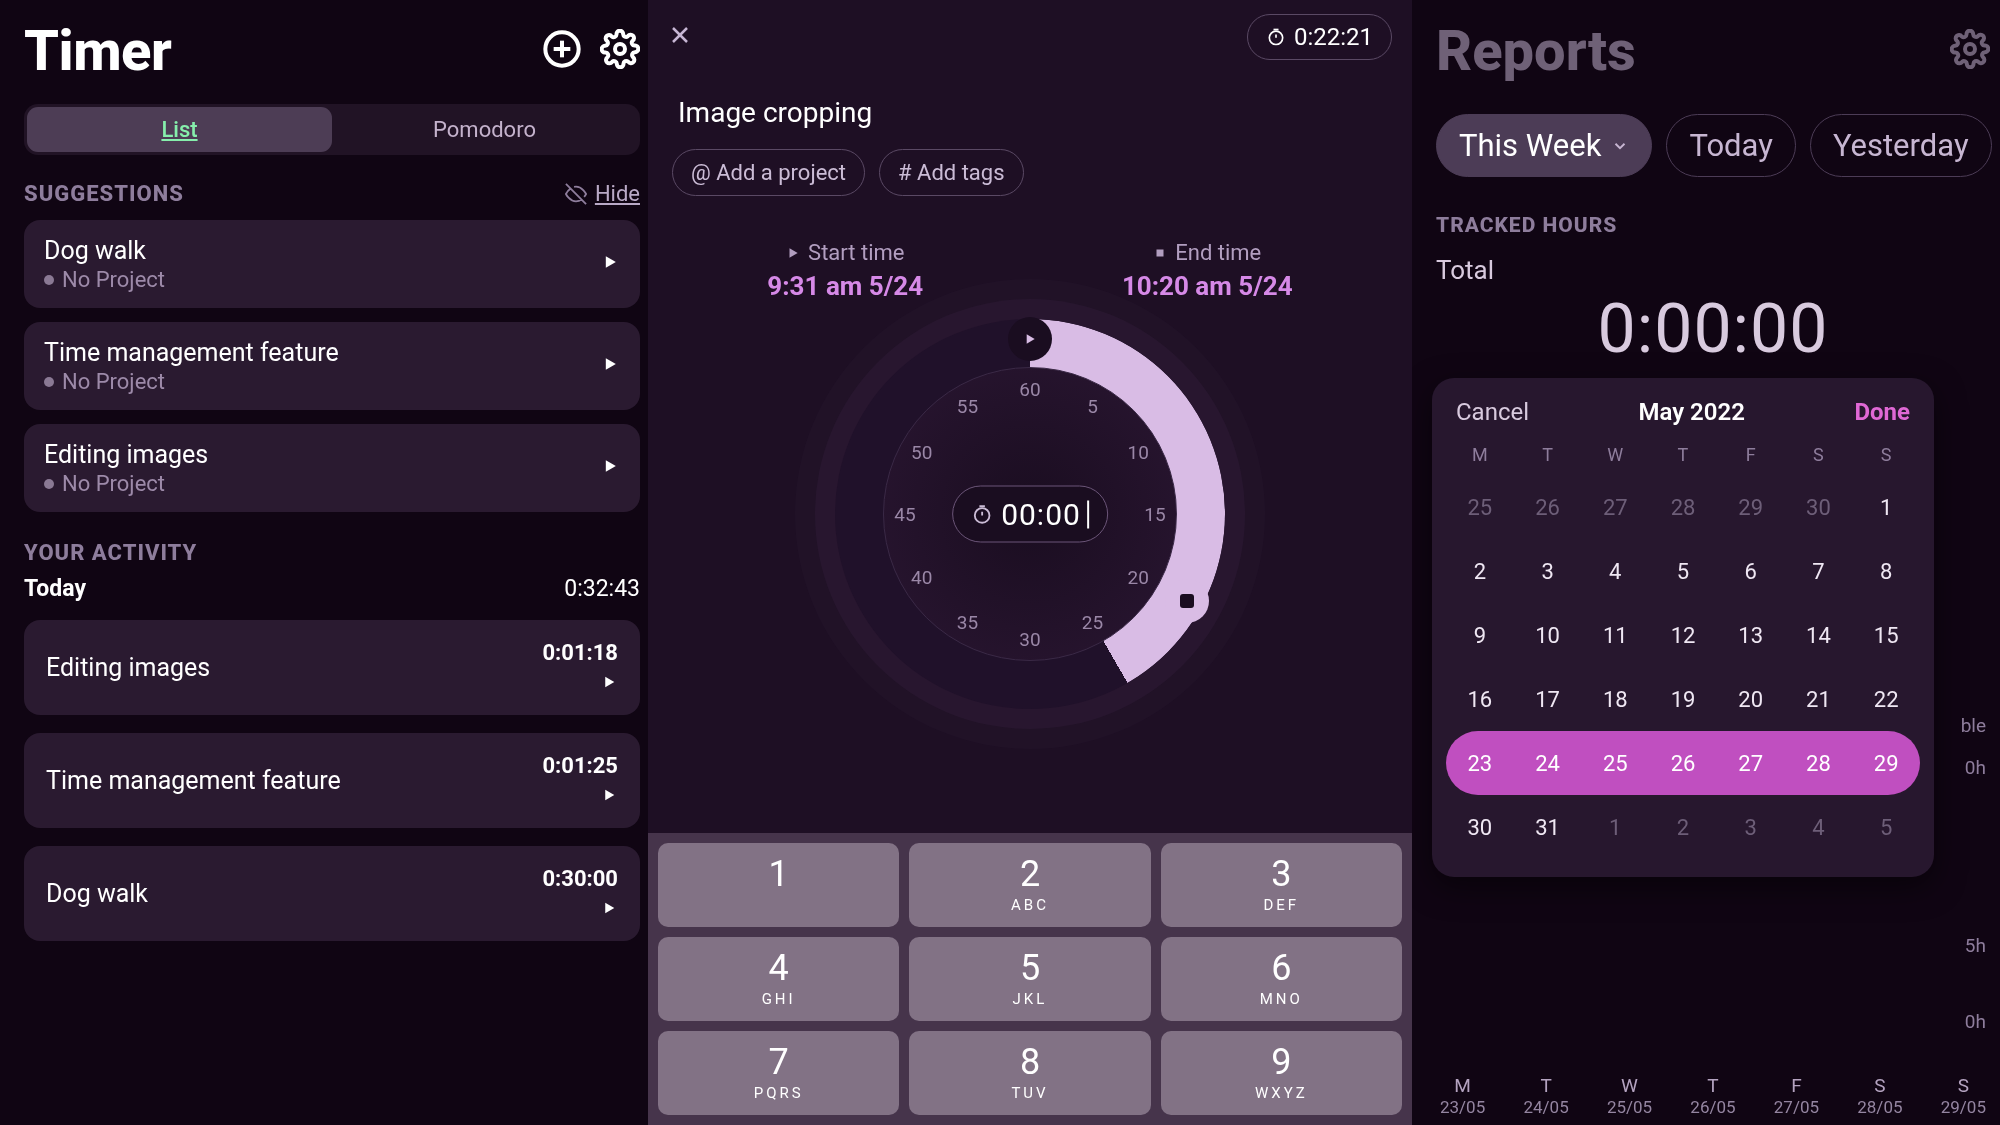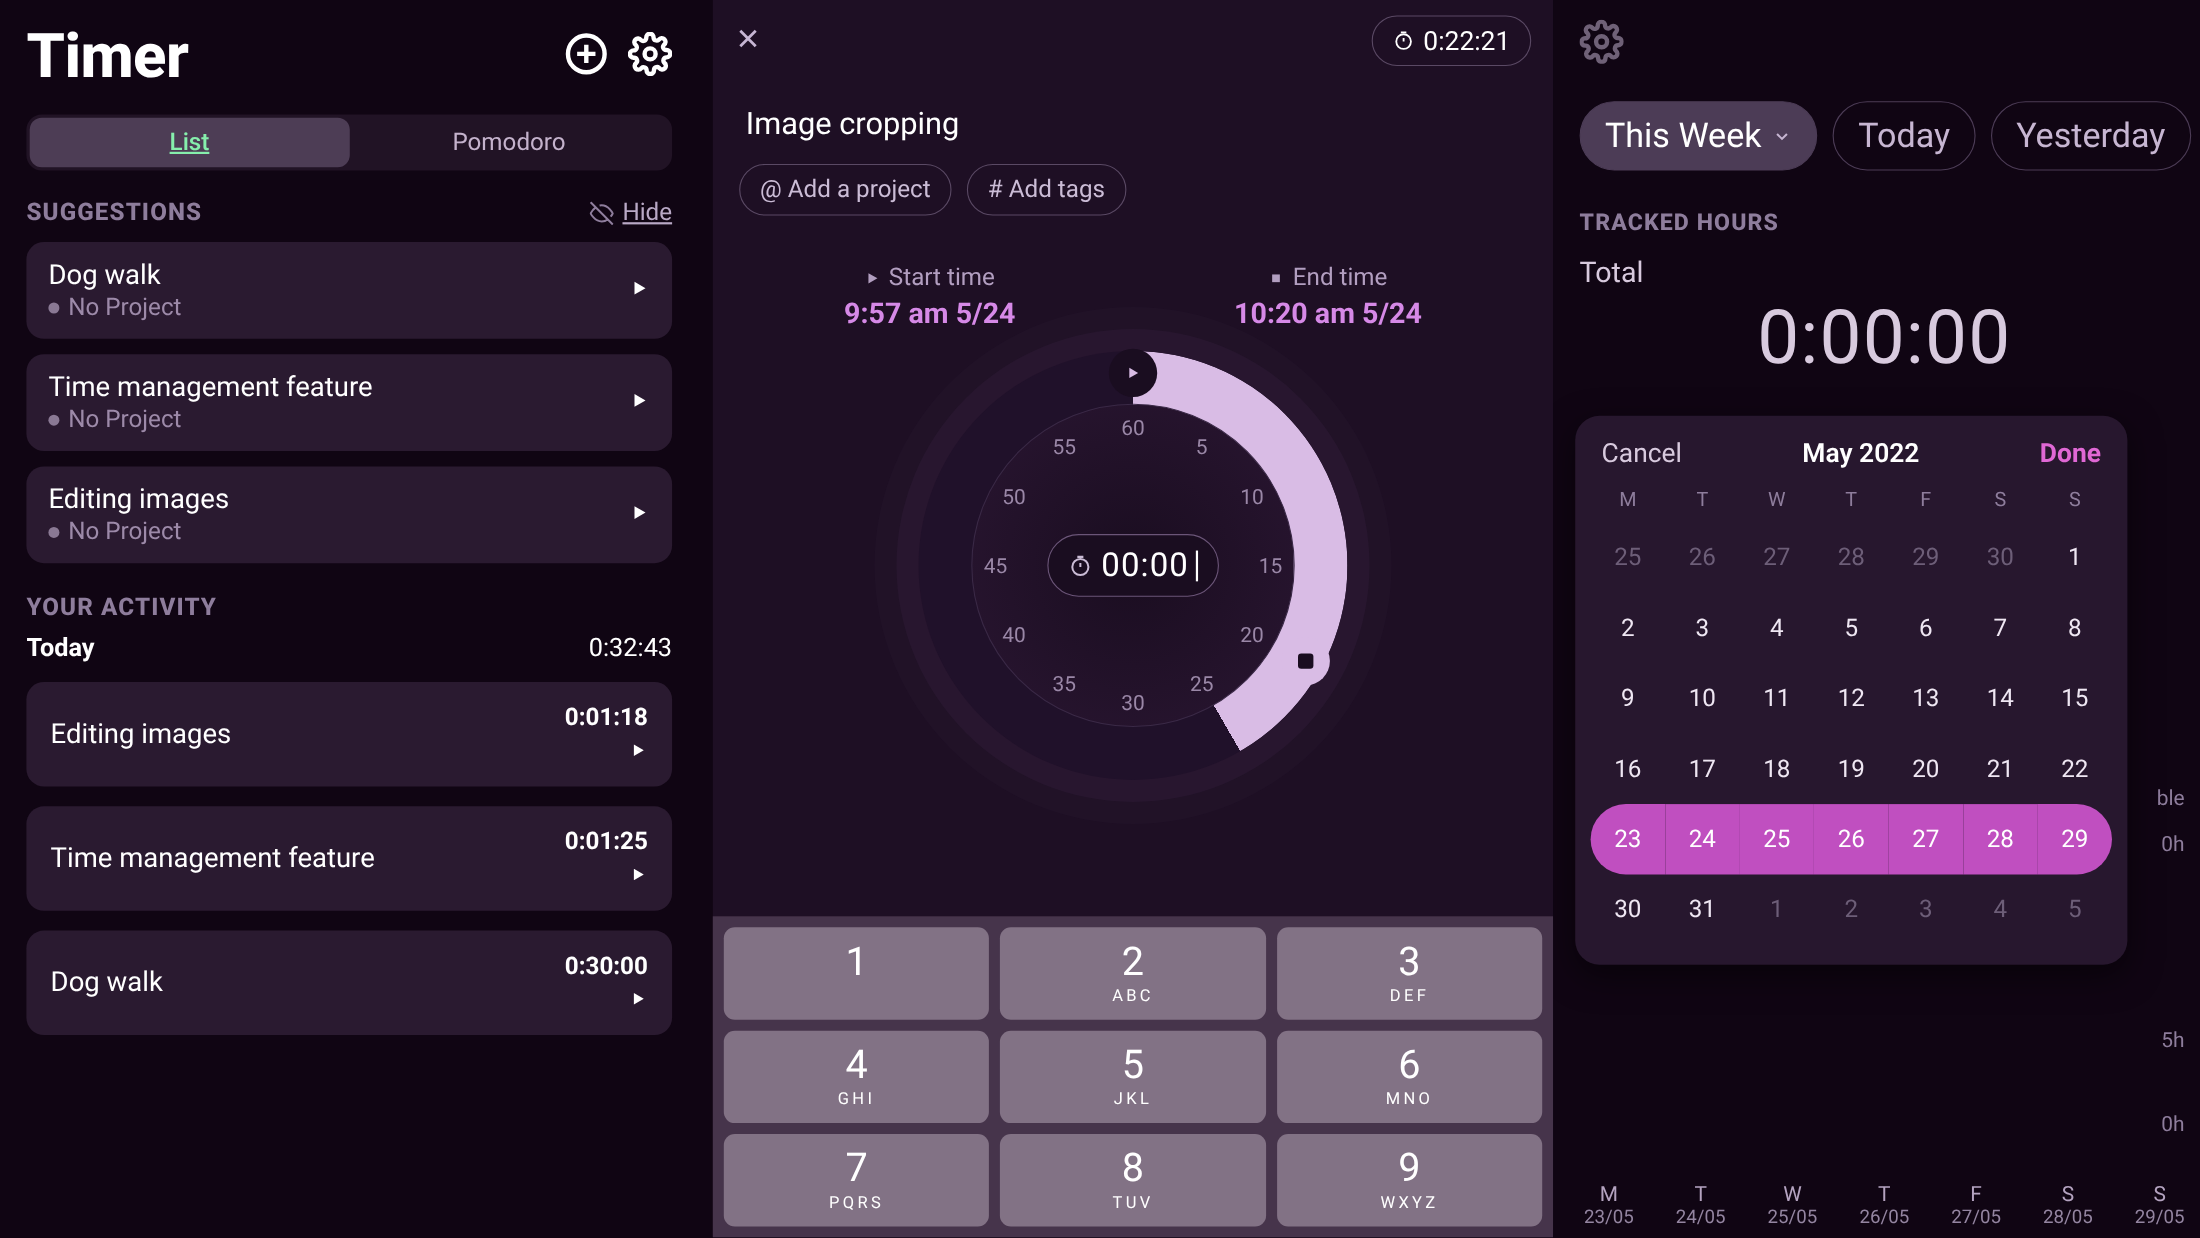--- a/index.html
+++ b/index.html
@@ -1,20 +1,20 @@
 <!DOCTYPE html>
 <html><head>
 <meta charset="utf-8">
 <style>
   * { box-sizing: border-box; margin: 0; padding: 0; font-family: -apple-system, BlinkMacSystemFont, "Segoe UI", Roboto, Helvetica, Arial, sans-serif; }
   html, body { width: 2000px; height: 1125px; background:#100513; color:#fff; overflow:hidden; }
   .app { display:flex; width:100%; height:100%; }
 
   
-  .left { width: 648px; background:#100513; padding: 18px 37px 0 24px; }
+  .left { width: 648px; background:#100513; padding: 18px 8px 0 24px; }
   .left-header { display:flex; align-items:center; justify-content:space-between; margin-bottom: 20px; }
   .left-title { font-size: 56px; font-weight: 800; letter-spacing: -0.5px; }
   .left-actions { display:flex; gap: 18px; align-items:center; }
   .icon-btn-big svg { width:40px; height:40px; fill:none; stroke:#fff; stroke-width:2.4; }
   .icon-btn-big { cursor:pointer; }
 
   .seg { display:flex; background:#211325; border-radius: 14px; padding:3px; margin-bottom: 26px; }
   .seg-item { flex:1; text-align:center; padding:10px 0; border-radius:11px; font-size:22px; color:#c4b2cc; cursor:pointer; }
   .seg-item.active { background:#4d3d55; color:#86efac; font-weight:500;text-decoration:underline; }
 
@@ -241,21 +241,21 @@
       </div>
 
       <div class="times">
         <div class="time-col">
           <div class="time-label">
             <svg width="14" height="14" viewBox="0 0 24 24">
                 <polygon points="6,4 20,12 6,20" fill="#b29ec0"></polygon>
               </svg>
             <span>Start time</span>
           </div>
-          <div class="time-val">9:57 am 5/24</div>
+          <div class="time-val">9:31 am 5/24</div>
         </div>
         <div class="time-col">
           <div class="time-label">
             <svg width="14" height="14" viewBox="0 0 24 24">
                 <rect x="6" y="6" width="12" height="12" fill="#b29ec0"></rect>
               </svg>
             <span>End time</span>
           </div>
           <div class="time-val">10:20 am 5/24</div>
         </div>
@@ -335,20 +335,21 @@
         </div>
         <div class="key">
           <div class="num">9</div>
           <div class="sub">WXYZ</div>
         </div>
       </div>
   </div>
 
   <div class="right">
     <div class="right-header">
+      <div class="right-title">Reports</div>
       <div class="icon-btn-big">
         <svg viewBox="0 0 24 24" style="stroke:#6f6177">
             <circle cx="12" cy="12" r="3"></circle>
             <path d="M19.4 15a1.7 1.7 0 0 0 .3 1.8l.1.1a2 2 0 1 1-2.8 2.8l-.1-.1a1.7 1.7 0 0 0-1.8-.3 1.7 1.7 0 0 0-1 1.5V21a2 2 0 1 1-4 0v-.1a1.7 1.7 0 0 0-1-1.5 1.7 1.7 0 0 0-1.8.3l-.1.1a2 2 0 1 1-2.8-2.8l.1-.1a1.7 1.7 0 0 0 .3-1.8 1.7 1.7 0 0 0-1.5-1H3a2 2 0 1 1 0-4h.1a1.7 1.7 0 0 0 1.5-1 1.7 1.7 0 0 0-.3-1.8l-.1-.1a2 2 0 1 1 2.8-2.8l.1.1a1.7 1.7 0 0 0 1.8.3 1.7 1.7 0 0 0 1-1.5V3a2 2 0 1 1 4 0v.1a1.7 1.7 0 0 0 1 1.5 1.7 1.7 0 0 0 1.8-.3l.1-.1a2 2 0 1 1 2.8 2.8l-.1.1a1.7 1.7 0 0 0-.3 1.8 1.7 1.7 0 0 0 1.5 1H21a2 2 0 1 1 0 4h-.1a1.7 1.7 0 0 0-1.5 1z"></path>
           </svg>
       </div>
     </div>
 
     <div class="filter-row" id="filters">
         <div class="pill active">This Week <svg viewBox="0 0 24 24">

